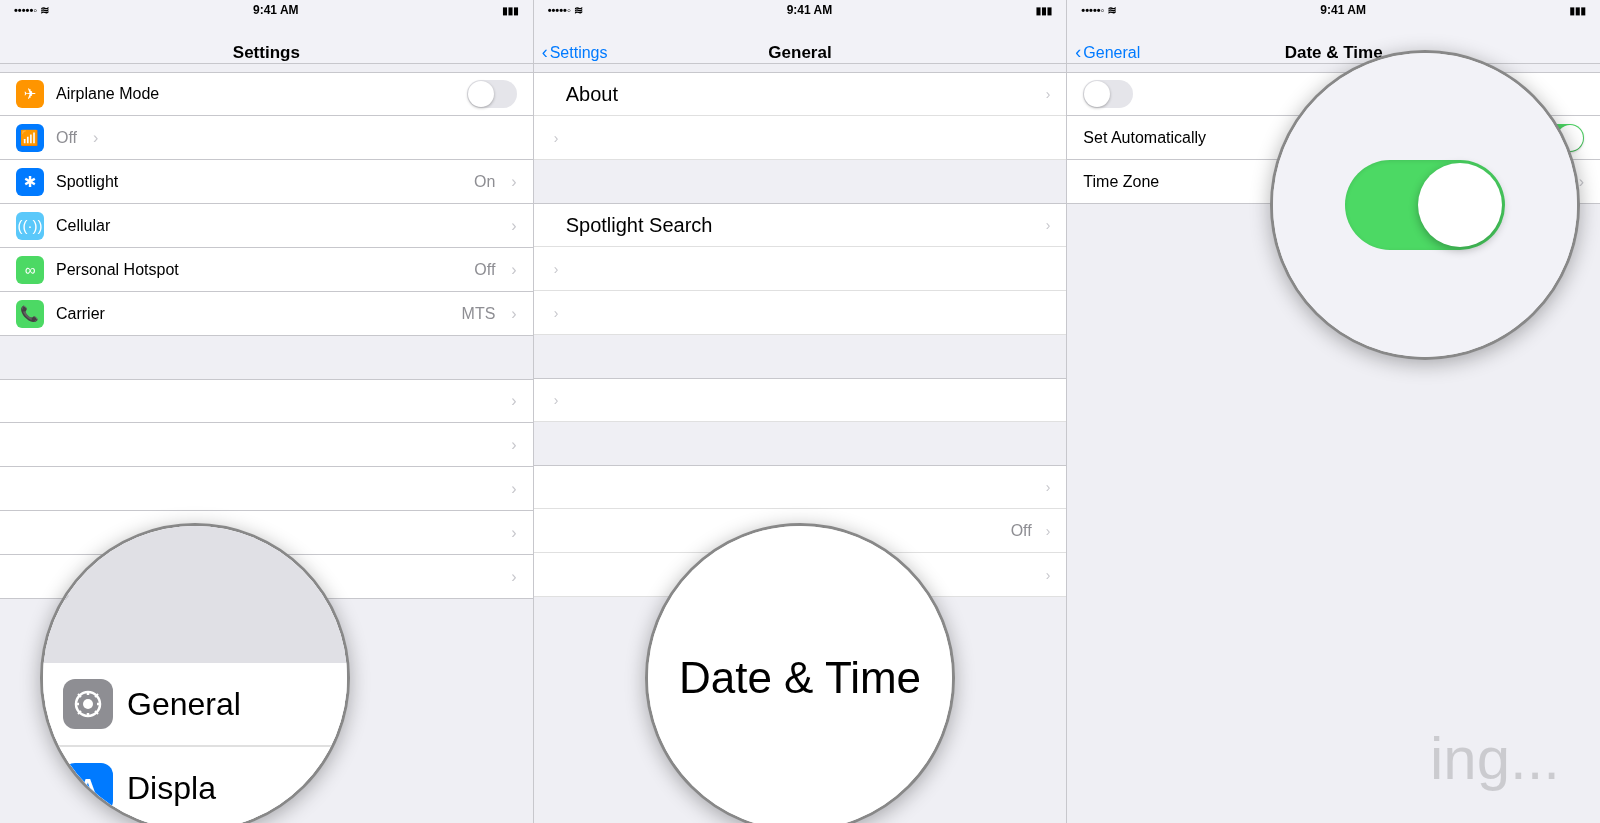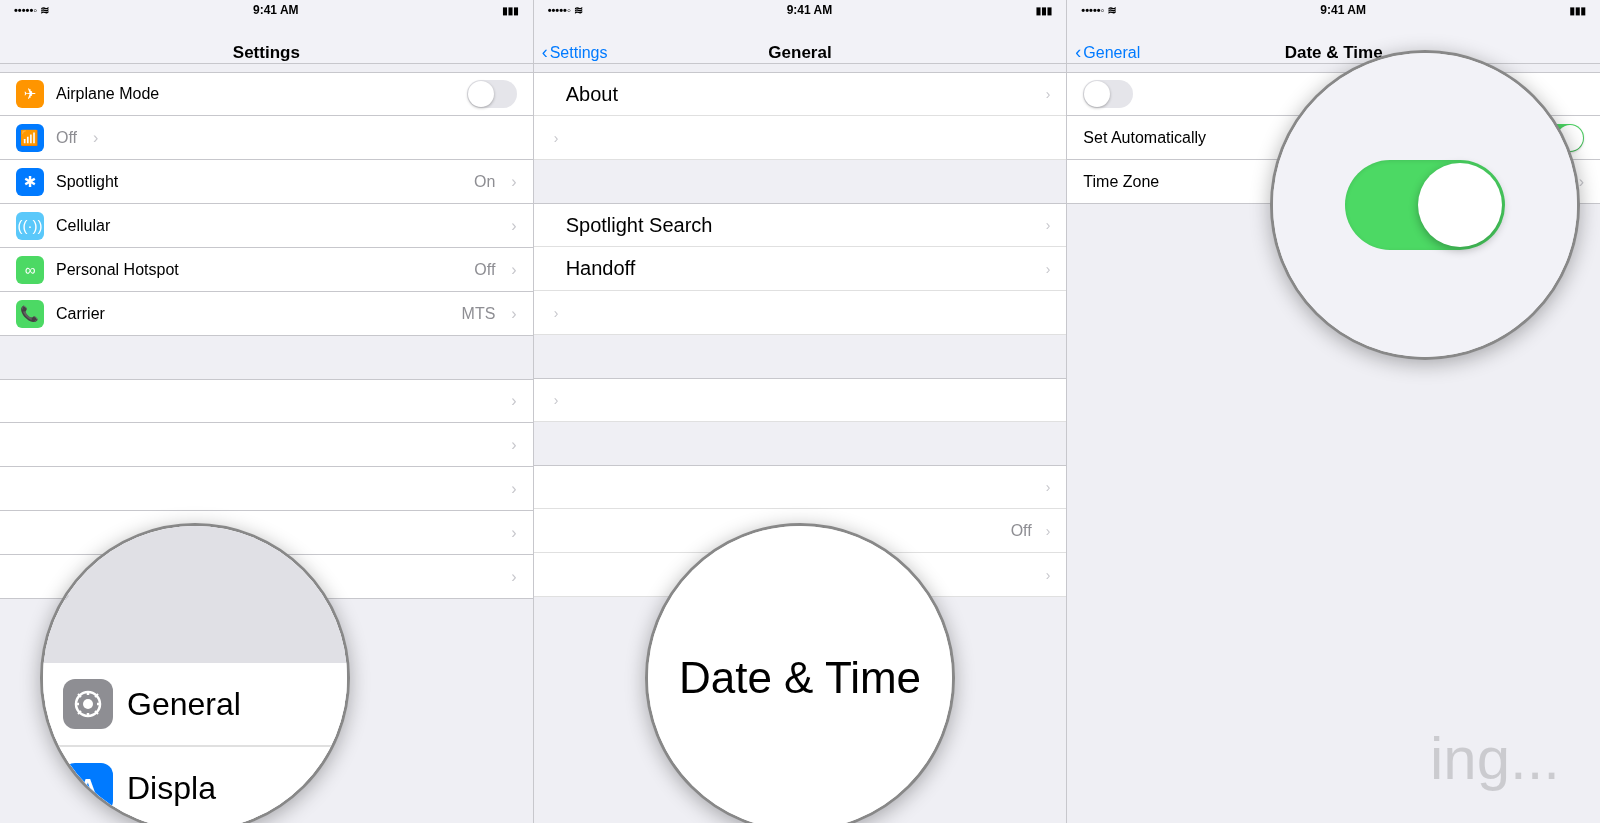--- a/index.html
+++ b/index.html
@@ -472,21 +472,20 @@
     <div class="section-gap"></div>
 
     <div class="list-section">
 
       <div class="general-row list-item">
         <span class="row-label item-label">Spotlight Search</span>
         <span class="row-chevron item-chevron">›</span>
       </div>
 
       <div class="general-row list-item">
-        <span class="row-label item-label">Handoff</span>
         <span class="row-chevron item-chevron">›</span>
       </div>
 
       <div class="general-row list-item">
         <span class="row-chevron item-chevron">›</span>
       </div>
     </div>
 
     <div class="section-gap"></div>
 

